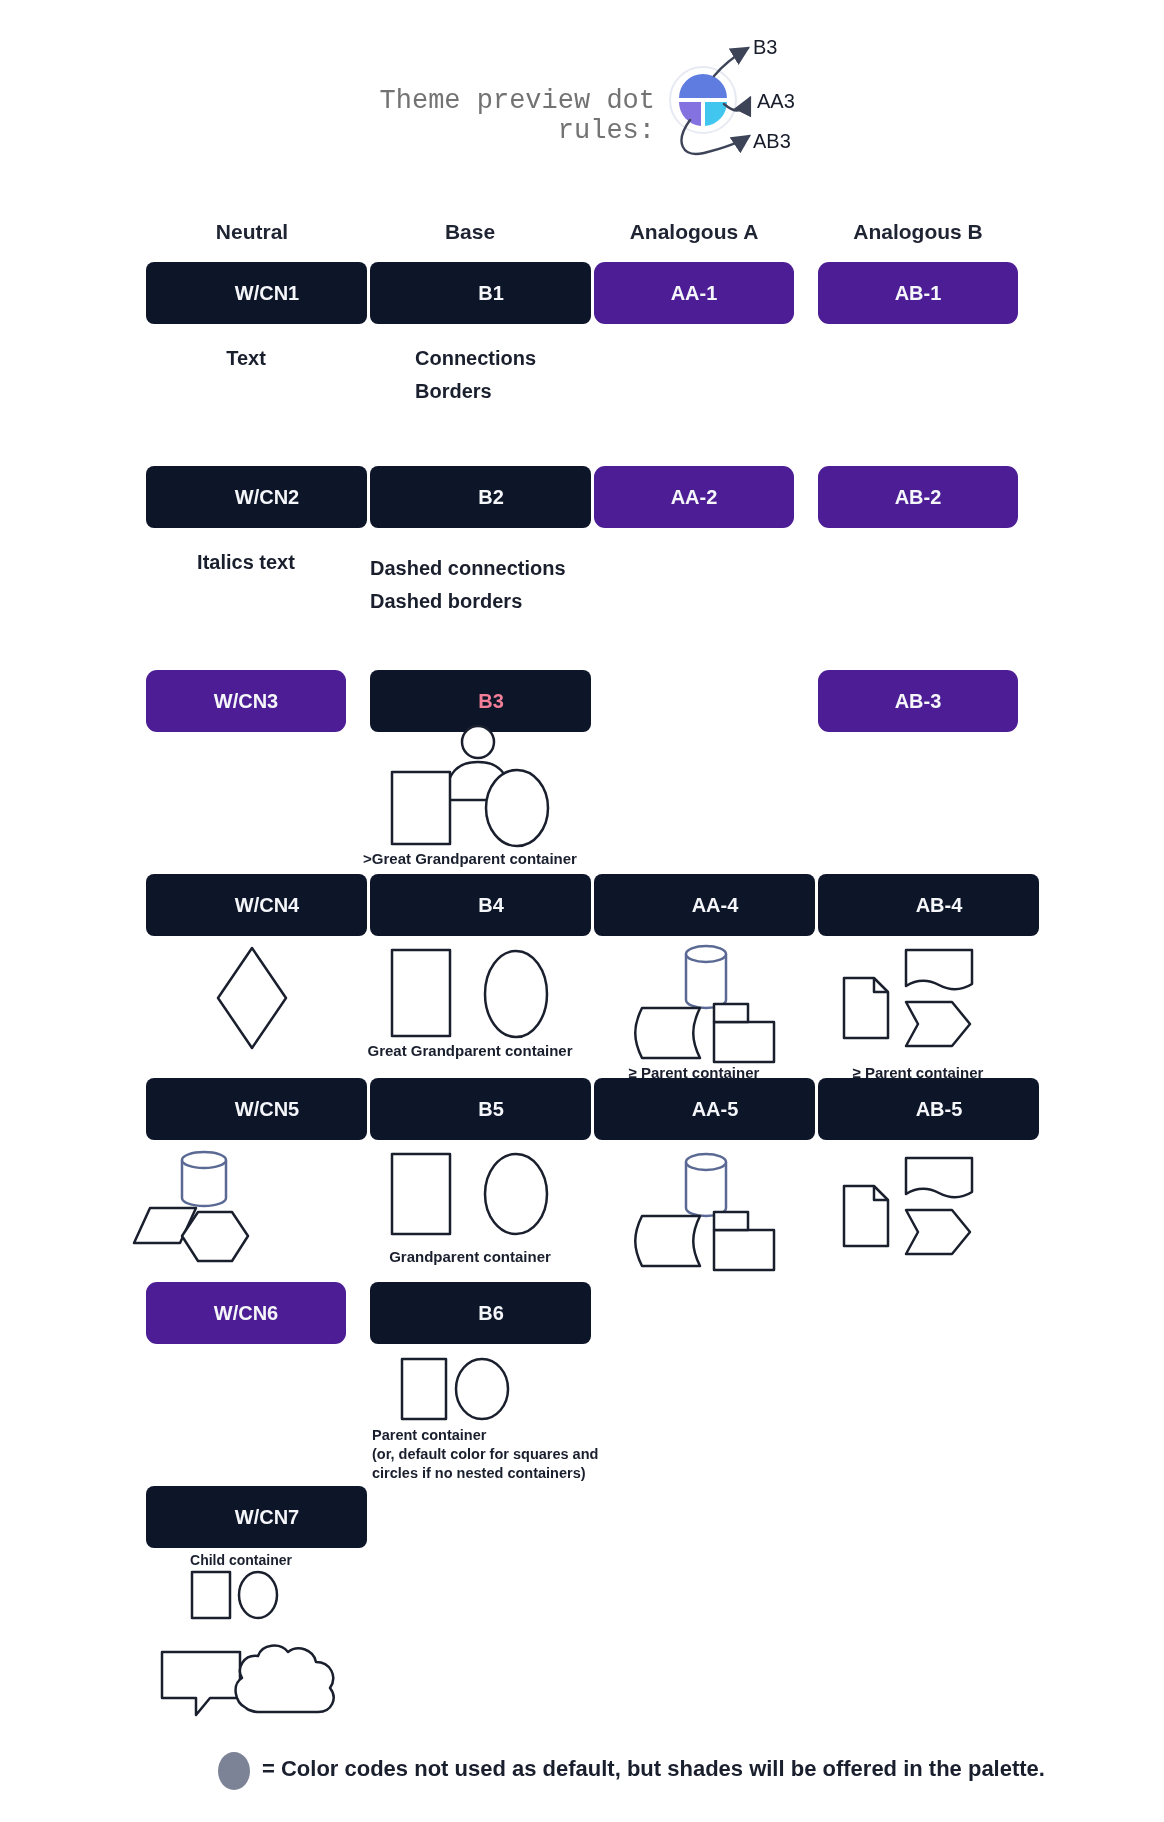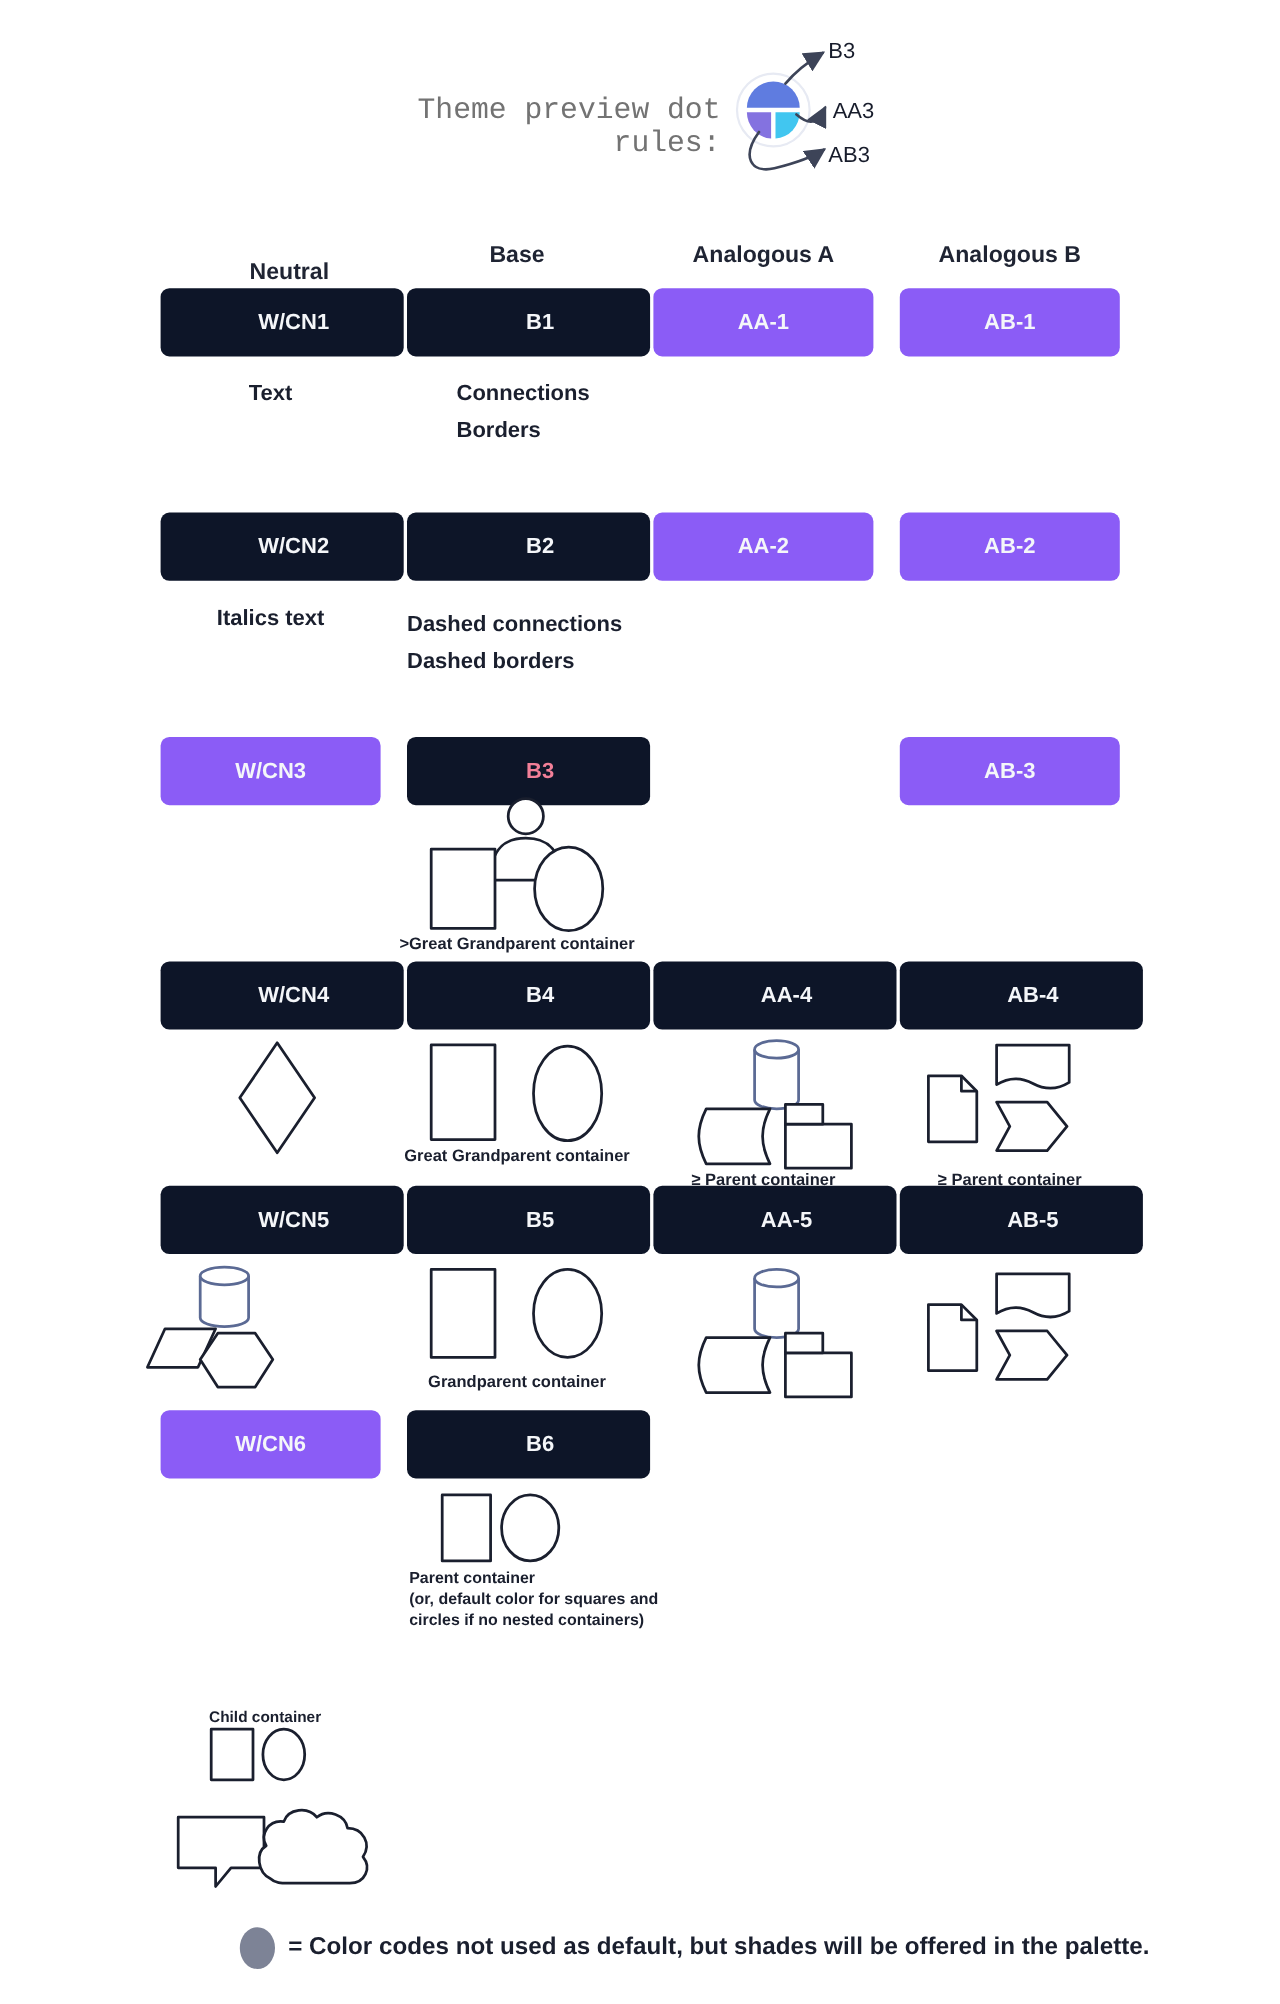--- a/index.html
+++ b/index.html
@@ -7,21 +7,21 @@
           font-family:"Liberation Sans",sans-serif;color:#1a1f2e;overflow:hidden;}
   .abs{position:absolute;}
   .title{font-size:27px;font-weight:500;color:#737373;text-align:right;font-family:Liberation Mono, monospace;}
   .legend-label{font-size:20px;font-weight:500;color:#171c2b;}
   .colhead{position:absolute;top:220px;width:200px;text-align:center;
            font-weight:bold;font-size:21px;color:#1f2433;}
   .swatch{position:absolute;width:200px;height:62px;border-radius:8px;
           display:flex;align-items:center;justify-content:center;
           font-weight:bold;font-size:20px;color:#f4f6f9;}
   .dark{background:#0d1528;padding-left:21px;}
-  .gray{background:#8b5cf6;}
+  .gray{background:#4c1d95;border-radius:11px;}
   .pink{color:#f27f98;}
   .c1{left:146px}.c2{left:370px}.c3{left:594px}.c4{left:818px}
   .r1{top:262px}.r2{top:466px}.r3{top:670px}.r4{top:874px}
   .r5{top:1078px}.r6{top:1282px}.r7{top:1486px}
   .cap-lg{font-size:20px;font-weight:bold;color:#1a1f2e;line-height:33px;}
   .cap-sm{font-size:15px;font-weight:bold;color:#1a1f2e;}
   .cap-xs{font-size:14.5px;font-weight:bold;color:#1a1f2e;line-height:19px;}
   .center{text-align:center;}
   .shape-svg{position:absolute;overflow:visible;}
   .shape-svg path,.shape-svg rect,.shape-svg polygon,.shape-svg circle,.shape-svg ellipse{
@@ -55,21 +55,21 @@
     </defs>
     <path d="M 114,58 C 124,46 138,36 148,30" fill="none" stroke="#3d4458" stroke-width="2.4" stroke-linecap="round" marker-end="url(#ah)"></path>
     <path d="M 124,86 C 138,98 144,92 150,80" fill="none" stroke="#3d4458" stroke-width="2.4" stroke-linecap="round" marker-end="url(#ah)"></path>
     <path d="M 90,102 C 74,124 82,140 104,135 C 124,130 140,124 149,118" fill="none" stroke="#3d4458" stroke-width="2.4" stroke-linecap="round" marker-end="url(#ah)"></path>
   </svg>
 
   <div class="abs legend-label" style="left:753px;top:36px;">B3</div>
   <div class="abs legend-label" style="left:757px;top:90px;">AA3</div>
   <div class="abs legend-label" style="left:753px;top:130px;">AB3</div>
 
-  <div class="colhead" style="left:163px;margin-top:16px;">Neutral</div>
+  <div class="colhead" style="left:152px;">Neutral</div>
   <div class="colhead" style="left:370px;">Base</div>
   <div class="colhead" style="left:594px;">Analogous A</div>
   <div class="colhead" style="left:818px;">Analogous B</div>
 
   <div class="swatch dark c1 r1">W/CN1</div>
   <div class="swatch dark c2 r1">B1</div>
   <div class="swatch gray c3 r1">AA-1</div>
   <div class="swatch gray c4 r1">AB-1</div>
   <div class="abs cap-lg center" style="left:146px;top:342px;width:200px;">Text</div>
   <div class="abs cap-lg" style="left:415px;top:342px;">
@@ -172,20 +172,21 @@
   <svg class="shape-svg" style="left:370px;top:1356px;" width="200" height="66">
     <rect x="32" y="3" width="44" height="60"></rect>
     <ellipse cx="112" cy="33" rx="26" ry="30"></ellipse>
   </svg>
   <div class="abs cap-xs" style="left:372px;top:1426px;width:270px;">
     <div>Parent container</div>
     <div>(or, default color for squares and</div>
     <div>circles if no nested containers)</div>
   </div>
 
+  <div class="swatch dark c1 r7">W/CN7</div>
   <div class="abs cap-sm center" style="left:146px;top:1552px;width:190px;font-size:14px;">Child container</div>
 
   <svg class="shape-svg" style="left:146px;top:1566px;" width="200" height="150">
     <rect x="46" y="6" width="38" height="46"></rect>
     <ellipse cx="112" cy="29" rx="19" ry="23"></ellipse>
     <path d="M 16,86 L 94,86 L 94,132 L 64,132 L 50,149 L 50,132 L 16,132 Z"></path>
     <path d="M 116,146 L 172,146 C 186,146 192,132 184,122 C 192,110 184,96 170,96 C 168,84 152,78 142,86 C 134,76 116,78 112,90 C 98,88 90,102 96,112 C 86,118 88,136 100,142 C 104,146 110,146 116,146 Z"></path>
   </svg>
 
   <div class="footer-dot"></div>

